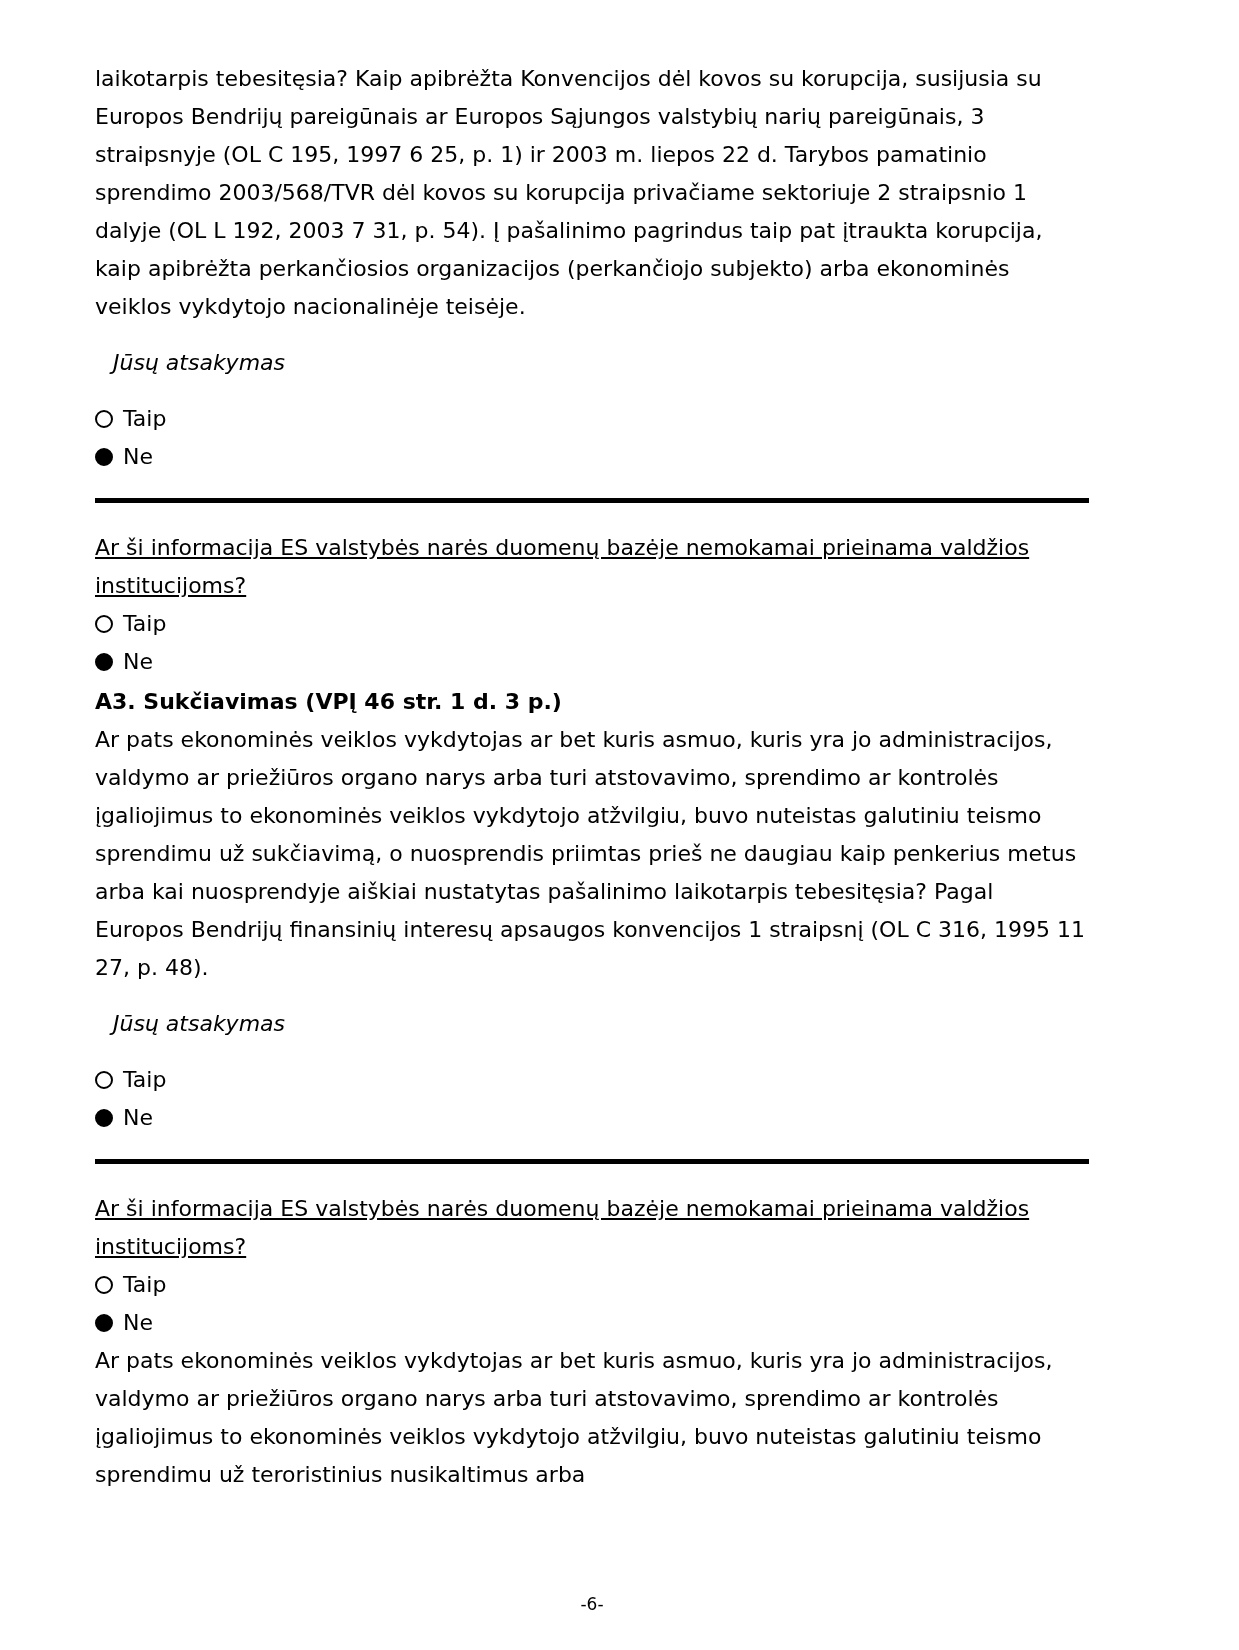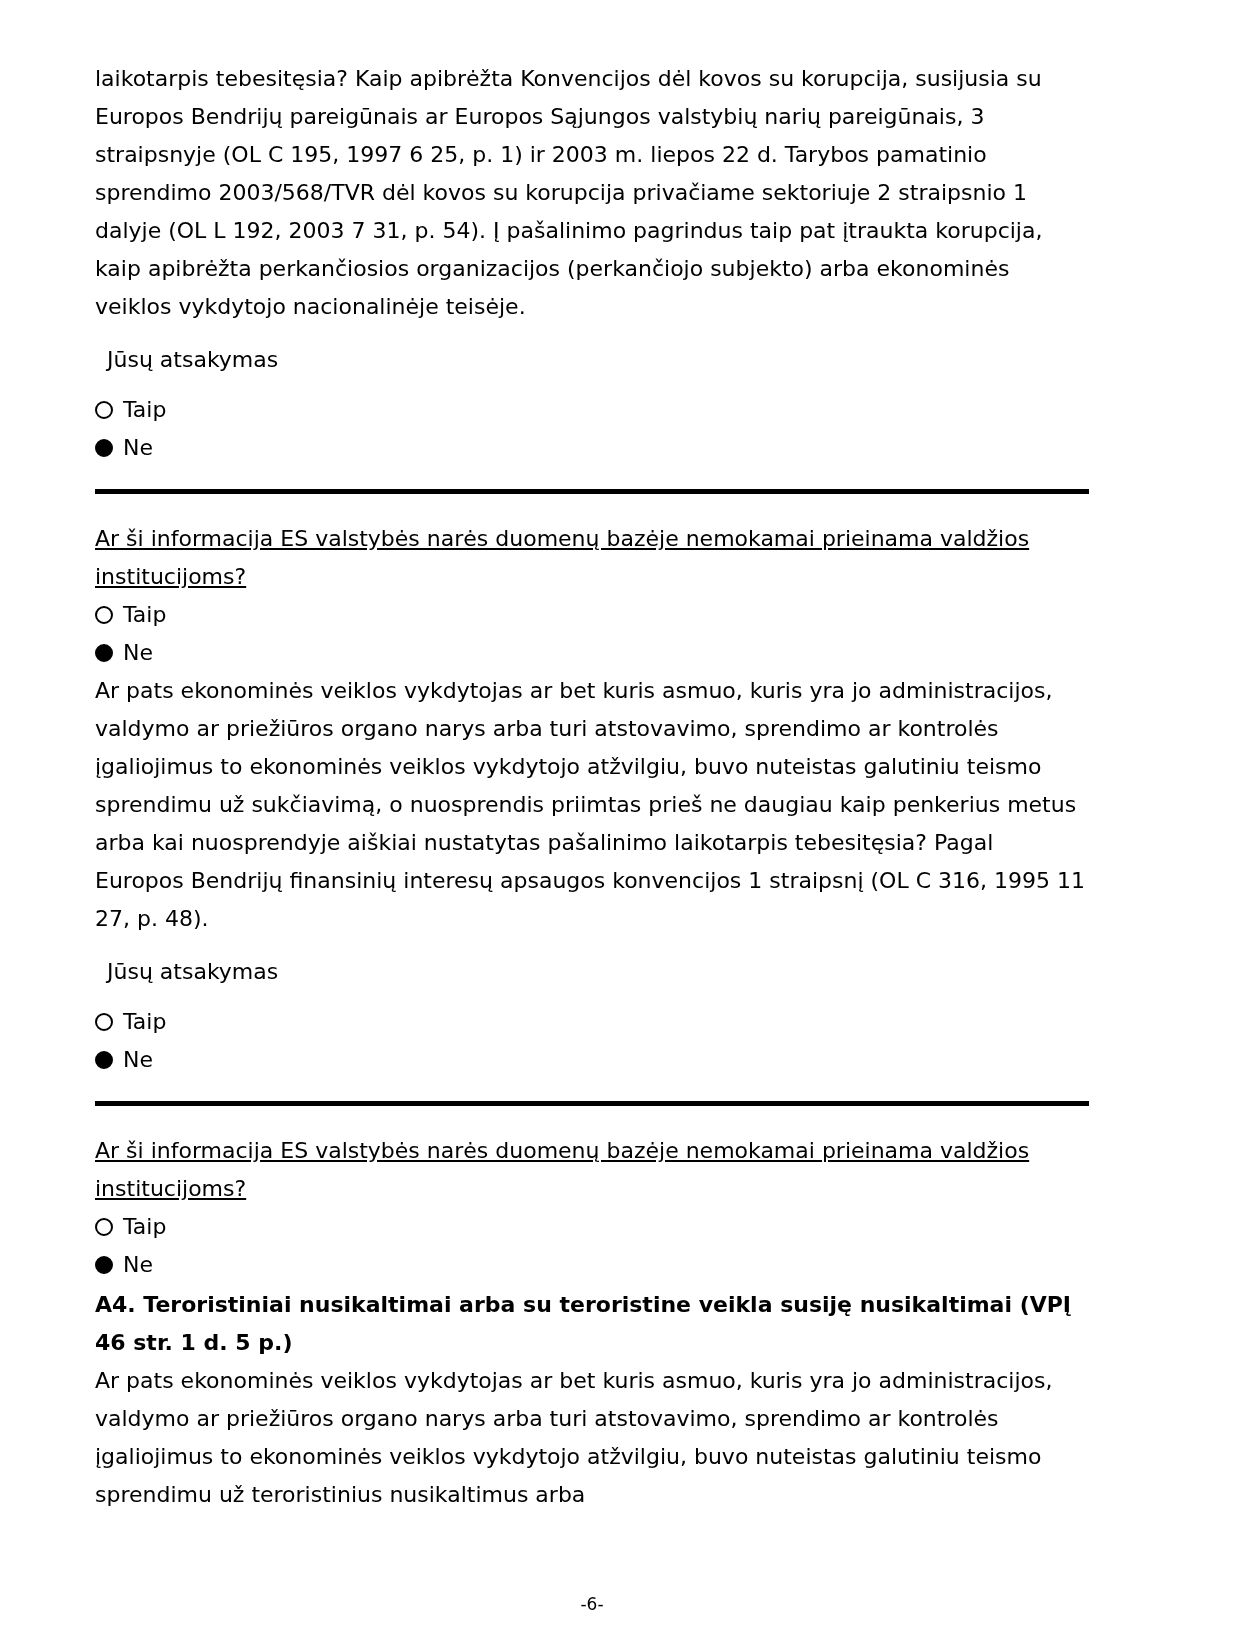--- a/index.html
+++ b/index.html
@@ -21,21 +21,22 @@
     overflow: hidden;
   }
   .para {
     margin: 0 0 15px 0;
   }
   .question {
     margin: 0;
     text-decoration: underline;
   }
   .answer-label {
-    margin: 12px;
+    margin: 18px;
+    font-style: italic;
   }
   .heading {
     font-size: 22px;
     font-weight: bold;
     line-height: 38px;
     margin: 2px 0 0 0;
   }
   .radio-row {
     height: 38px;
     display: flex;
@@ -97,20 +98,21 @@
     <div class="radio-row">
       <span class="radio"></span>
       <span>Taip</span>
     </div>
     <div class="radio-row">
       <span class="radio selected"></span>
       <span>Ne</span>
     </div>
   </div>
 
+  <h2 class="heading">A3. Sukčiavimas (VPĮ 46 str. 1 d. 3 p.)</h2>
 
   <p class="para">Ar pats ekonominės veiklos vykdytojas ar bet kuris asmuo, kuris yra jo administracijos, valdymo ar priežiūros organo narys arba turi atstovavimo, sprendimo ar kontrolės įgaliojimus to ekonominės veiklos vykdytojo atžvilgiu, buvo nuteistas galutiniu teismo sprendimu už sukčiavimą, o nuosprendis priimtas prieš ne daugiau kaip penkerius metus arba kai nuosprendyje aiškiai nustatytas pašalinimo laikotarpis tebesitęsia? Pagal Europos Bendrijų finansinių interesų apsaugos konvencijos 1 straipsnį (OL C 316, 1995 11 27, p. 48).</p>
 
   <div>
     <p class="answer-label">Jūsų atsakymas</p>
     <div class="radio-row">
       <span class="radio"></span>
       <span>Taip</span>
     </div>
     <div class="radio-row">
@@ -126,19 +128,18 @@
     <div class="radio-row">
       <span class="radio"></span>
       <span>Taip</span>
     </div>
     <div class="radio-row">
       <span class="radio selected"></span>
       <span>Ne</span>
     </div>
   </div>
 
-  <h2 class="heading">A4. Teroristiniai nusikaltimai arba su teroristine veikla susiję nusikaltimai (VPĮ 46 str. 1 d. 5 p.)</h2>
 
   <p class="para">Ar pats ekonominės veiklos vykdytojas ar bet kuris asmuo, kuris yra jo administracijos, valdymo ar priežiūros organo narys arba turi atstovavimo, sprendimo ar kontrolės įgaliojimus to ekonominės veiklos vykdytojo atžvilgiu, buvo nuteistas galutiniu teismo sprendimu už teroristinius nusikaltimus arba</p>
 
   <div class="footer">-6-</div>
 
 </div>
 
 </body></html>

